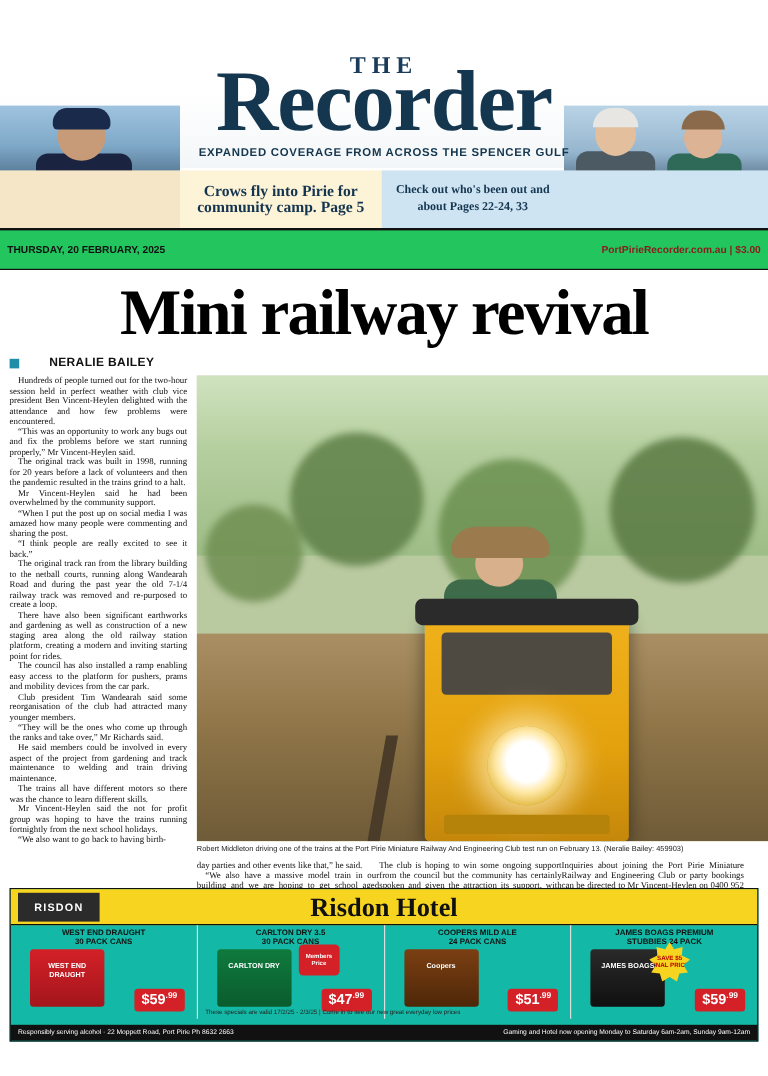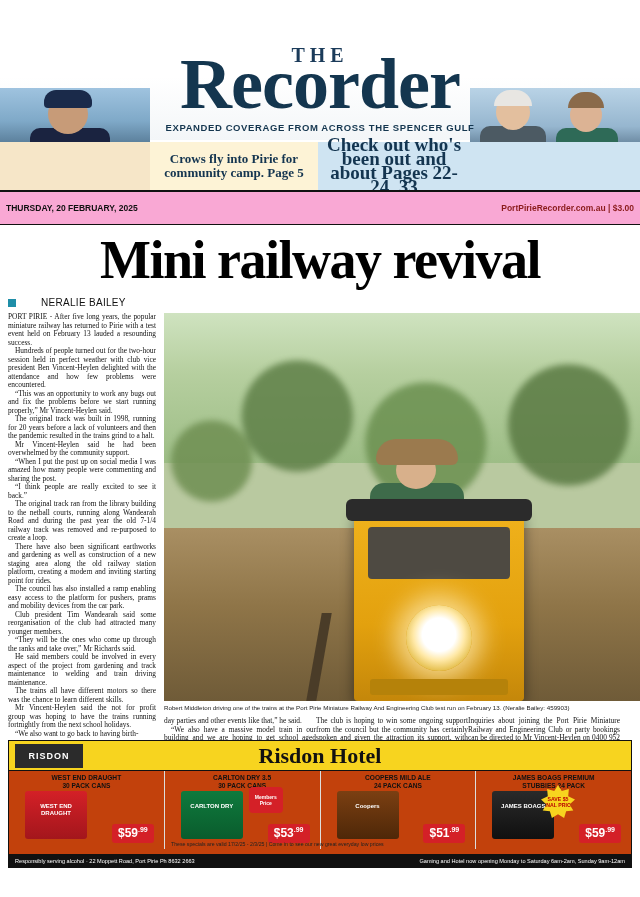--- a/index.html
+++ b/index.html
@@ -92,36 +92,36 @@
     position:absolute; top:0; height:48px;
     display:flex; align-items:center; justify-content:center;
     text-align:center;
     font-family:"Liberation Serif", serif;
     font-weight:bold;
     color:#143550;
     line-height:14px;
     padding:0 6px;
   }
   .promo-1 { left:150px; width:168px; background:#fdf3d6; font-size:13px; }
-  .promo-2 { left:318px; width:152px; background:#cfe4f2; font-size:19px; }
+  .promo-2 { left:318px; width:152px; background:#cfe4f2; font-size:10px; }
   .promo-strip-left { position:absolute; left:0; top:142px; width:150px; height:48px; background:#f6e6c8; }
   .promo-strip-right { position:absolute; left:470px; top:142px; width:170px; height:48px; background:#cfe4f2; }
 
   
   .datebar {
     position:relative;
     height:14px;
     border-top:2px solid #111;
     border-bottom:1px solid #111;
     display:flex; align-items:center; justify-content:space-between;
     padding:16px 6px;
     font-family:"Liberation Sans", sans-serif;
     font-weight:bold;
     font-size:8.5px;
-    background:#f9a8d4;
+    background:#22c55e;
   }
   .datebar .right { color:#8a1c1c;margin-left:44px; }
 
   
   .headline {
     text-align:center;
     font-family:"Liberation Serif", serif;
     font-weight:bold;
     font-size:54px;
     line-height:58px;
@@ -129,21 +129,21 @@
     padding:6px 0 4px 0;
     color:#000;
   }
 
   
   .content { position:relative; padding:0 8px; }
   .byline-row { display:flex; align-items:center; gap:5px; margin:4px 0 5px 0; }
   .byline-sq { width:8px; height:8px; background:#1f8ea8; }
   .byline-name {
     font-family:"Liberation Sans", sans-serif;
-    font-weight:normal; font-size:10px; letter-spacing:0.3px;padding-left:20px;
+    font-weight:bold; font-size:10px; letter-spacing:0.3px;padding-left:20px;
   }
 
   .cols {
     position:relative;
     display:flex;
     gap:8px;
   }
   .col { width:148px; }
   .col p {
     margin:0;
@@ -232,21 +232,21 @@
   .lower-cols {
     position:absolute; left:156px; top:404px; width:476px;
     display:flex; gap:0;
   }
   .lower-cols .col { width:152px; }
 
   
   .ad {
     position:absolute; left:8px; top:740px; width:624px; height:128px;
     border:1px solid #111;
-    background:#c2410c;
+    background:#14b8a6;
   }
   .ad-head {
     position:relative; height:30px; background:#f7d41f;
     border-bottom:1px solid #111;
   }
   .ad-logo {
     position:absolute; left:6px; top:3px; width:68px; height:24px;
     background:#2b2b2b; color:#fff;
     font-family:"Liberation Sans", sans-serif;
     font-size:9px; font-weight:bold;
@@ -370,21 +370,20 @@
 
   <div class="content">
 
     <div class="byline-row">
       <div class="byline-sq"></div>
       <div class="byline-name">NERALIE BAILEY</div>
     </div>
 
     <div class="cols">
       <div class="col">
-        <p class="first">PORT PIRIE - After five long years, the popular miniature railway has returned to Pirie with a test event held on February 13 lauded a resounding success.</p>
         <p>Hundreds of people turned out for the two-hour session held in perfect weather with club vice president Ben Vincent-Heylen delighted with the attendance and how few problems were encountered.</p>
         <p>“This was an opportunity to work any bugs out and fix the problems before we start running properly,” Mr Vincent-Heylen said.</p>
         <p>The original track was built in 1998, running for 20 years before a lack of volunteers and then the pandemic resulted in the trains grind to a halt.</p>
         <p>Mr Vincent-Heylen said he had been overwhelmed by the community support.</p>
         <p>“When I put the post up on social media I was amazed how many people were commenting and sharing the post.</p>
         <p>“I think people are really excited to see it back.”</p>
         <p>The original track ran from the library building to the netball courts, running along Wandearah Road and during the past year the old 7-1/4 railway track was removed and re-purposed to create a loop.</p>
         <p>There have also been significant earthworks and gardening as well as construction of a new staging area along the old railway station platform, creating a modern and inviting starting point for rides.</p>
         <p>The council has also installed a ramp enabling easy access to the platform for pushers, prams and mobility devices from the car park.</p>
         <p>Club president Tim Wandearah said some reorganisation of the club had attracted many younger members.</p>
@@ -447,21 +446,21 @@
         <div class="price"><span>$59</span><sup>.99</sup></div>
       </div>
 
       <div class="ad-item">
         <div class="t1">CARLTON DRY 3.5</div>
         <div class="t2">30 PACK CANS</div>
         <div class="prod p-green">
           <div class="lbl">CARLTON DRY</div>
         </div>
         <div class="memberbadge">Members Price</div>
-        <div class="price"><span>$53</span><sup>.99</sup></div>
+        <div class="price"><span>$47</span><sup>.99</sup></div>
       </div>
 
       <div class="ad-item">
         <div class="t1">COOPERS MILD ALE</div>
         <div class="t2">24 PACK CANS</div>
         <div class="prod p-brown">
           <div class="lbl">Coopers</div>
         </div>
         <div class="price"><span>$51</span><sup>.99</sup></div>
       </div>

